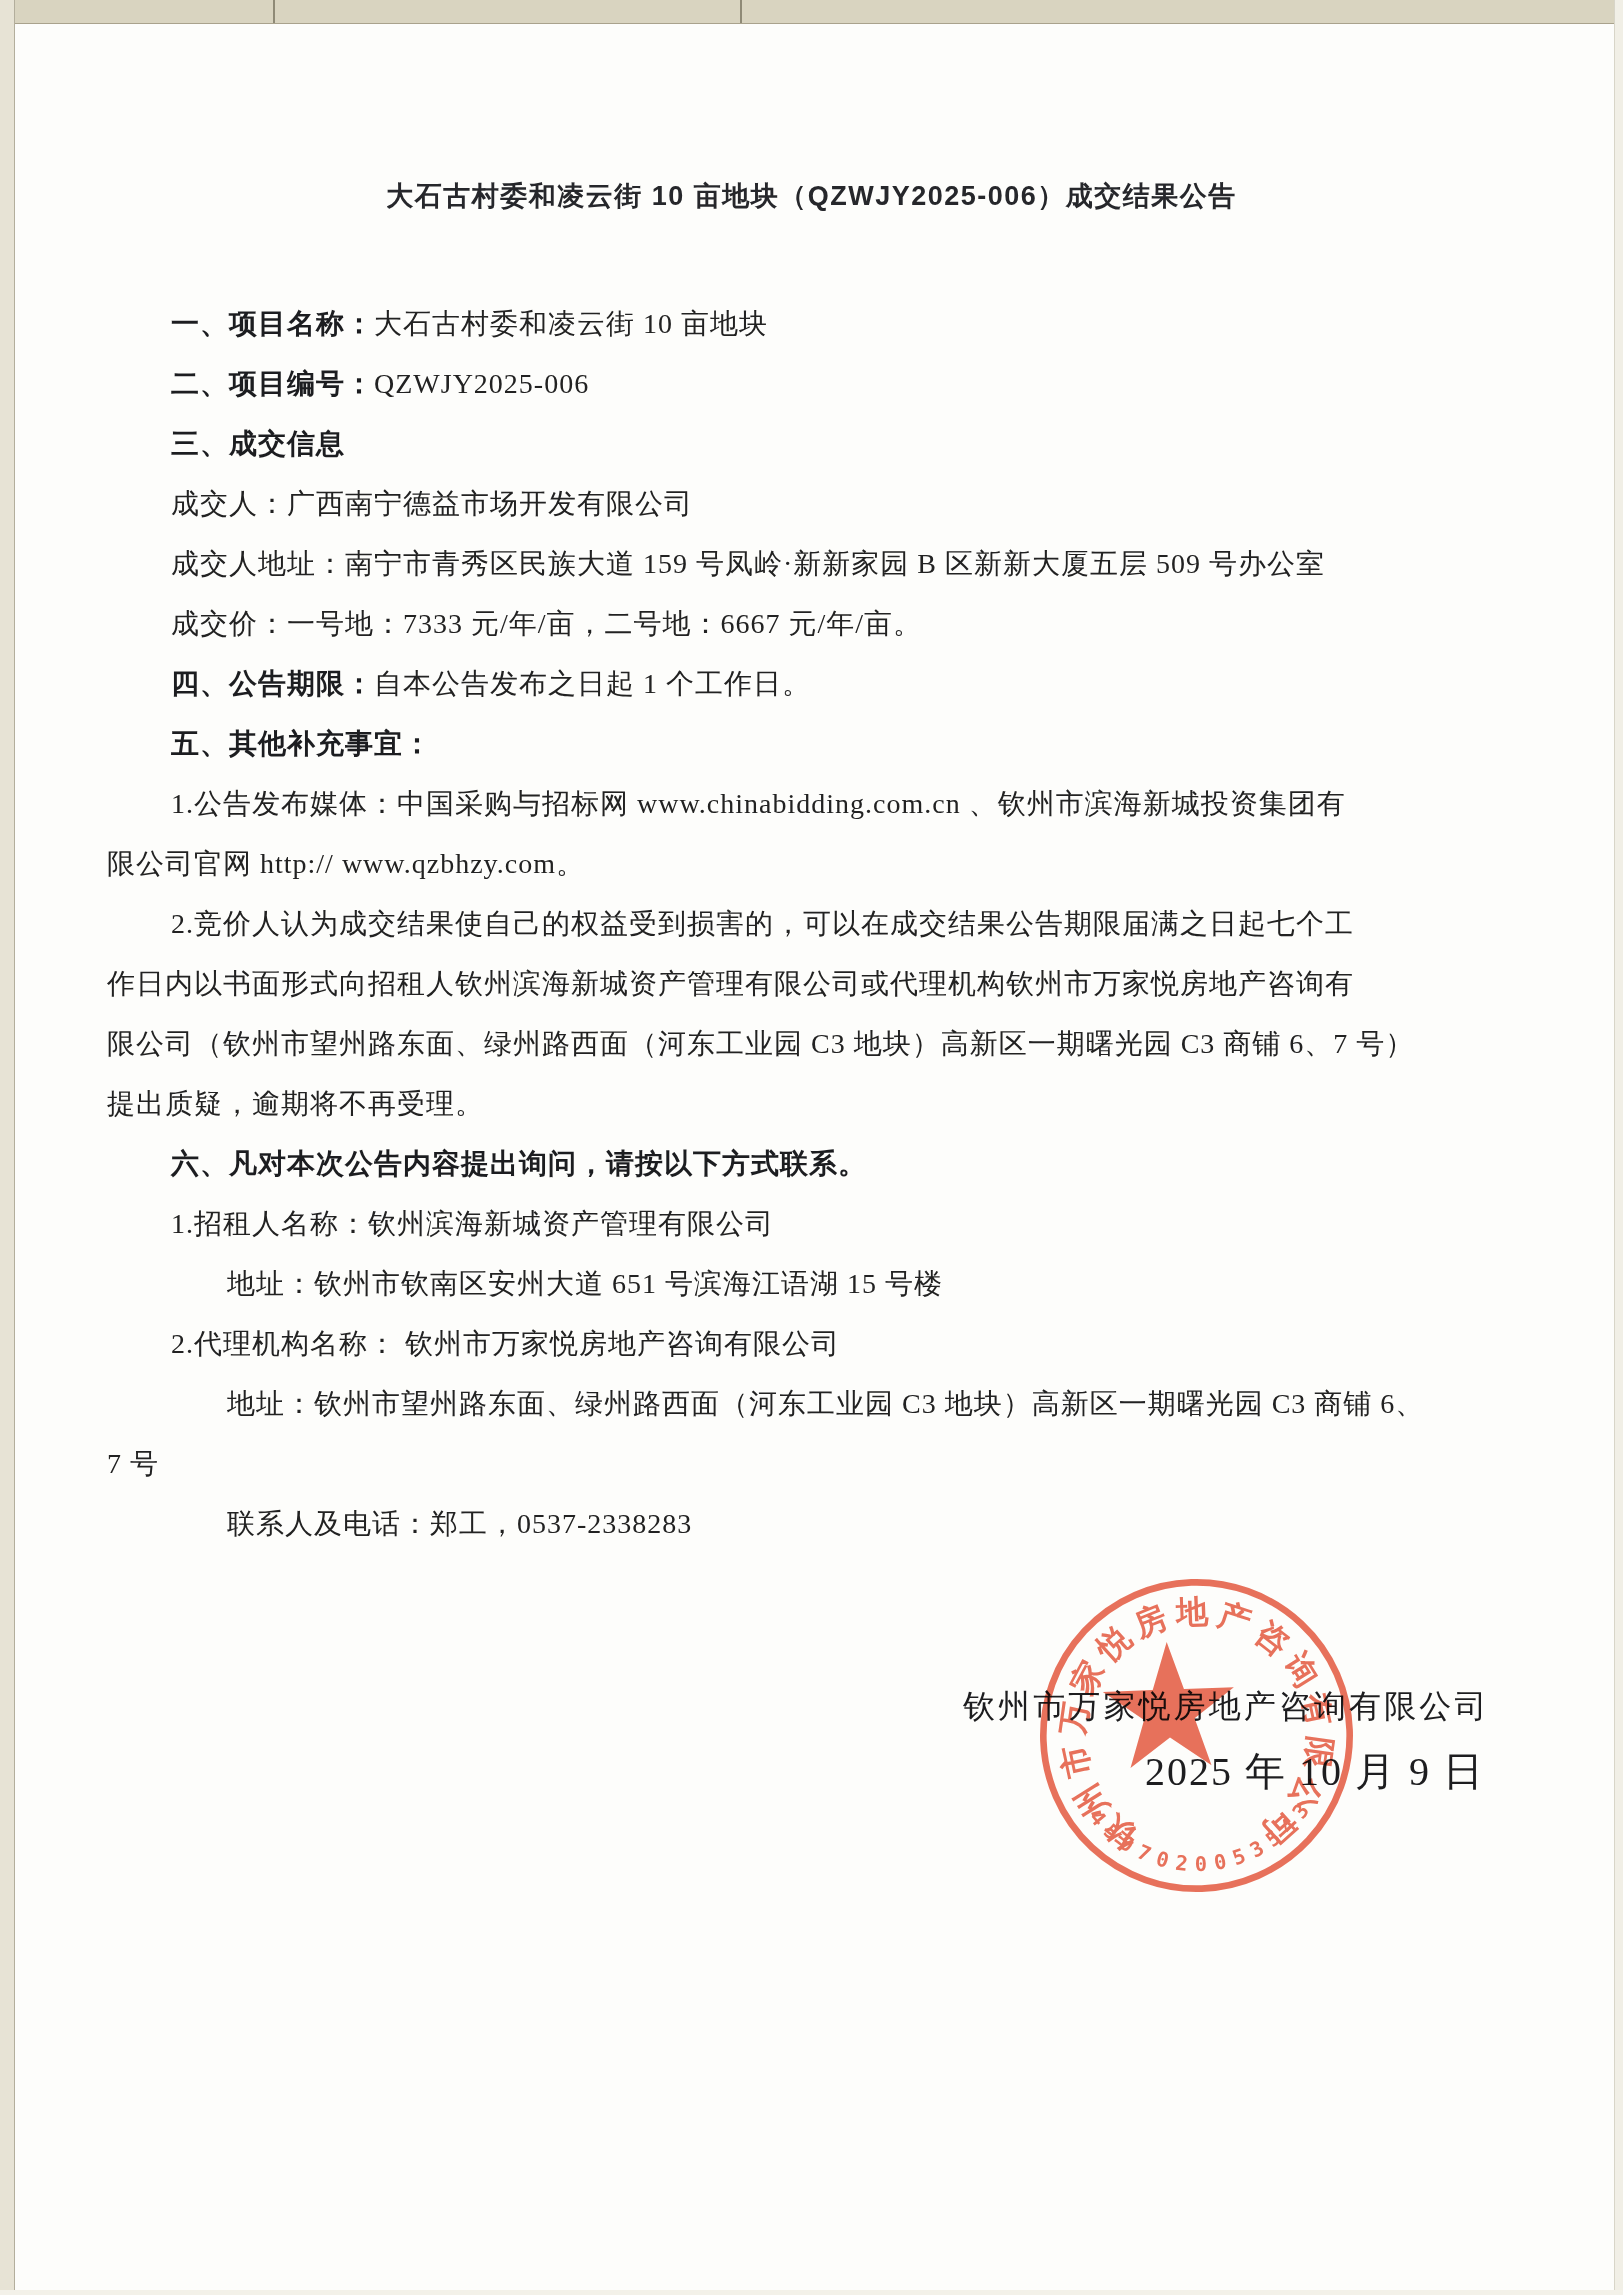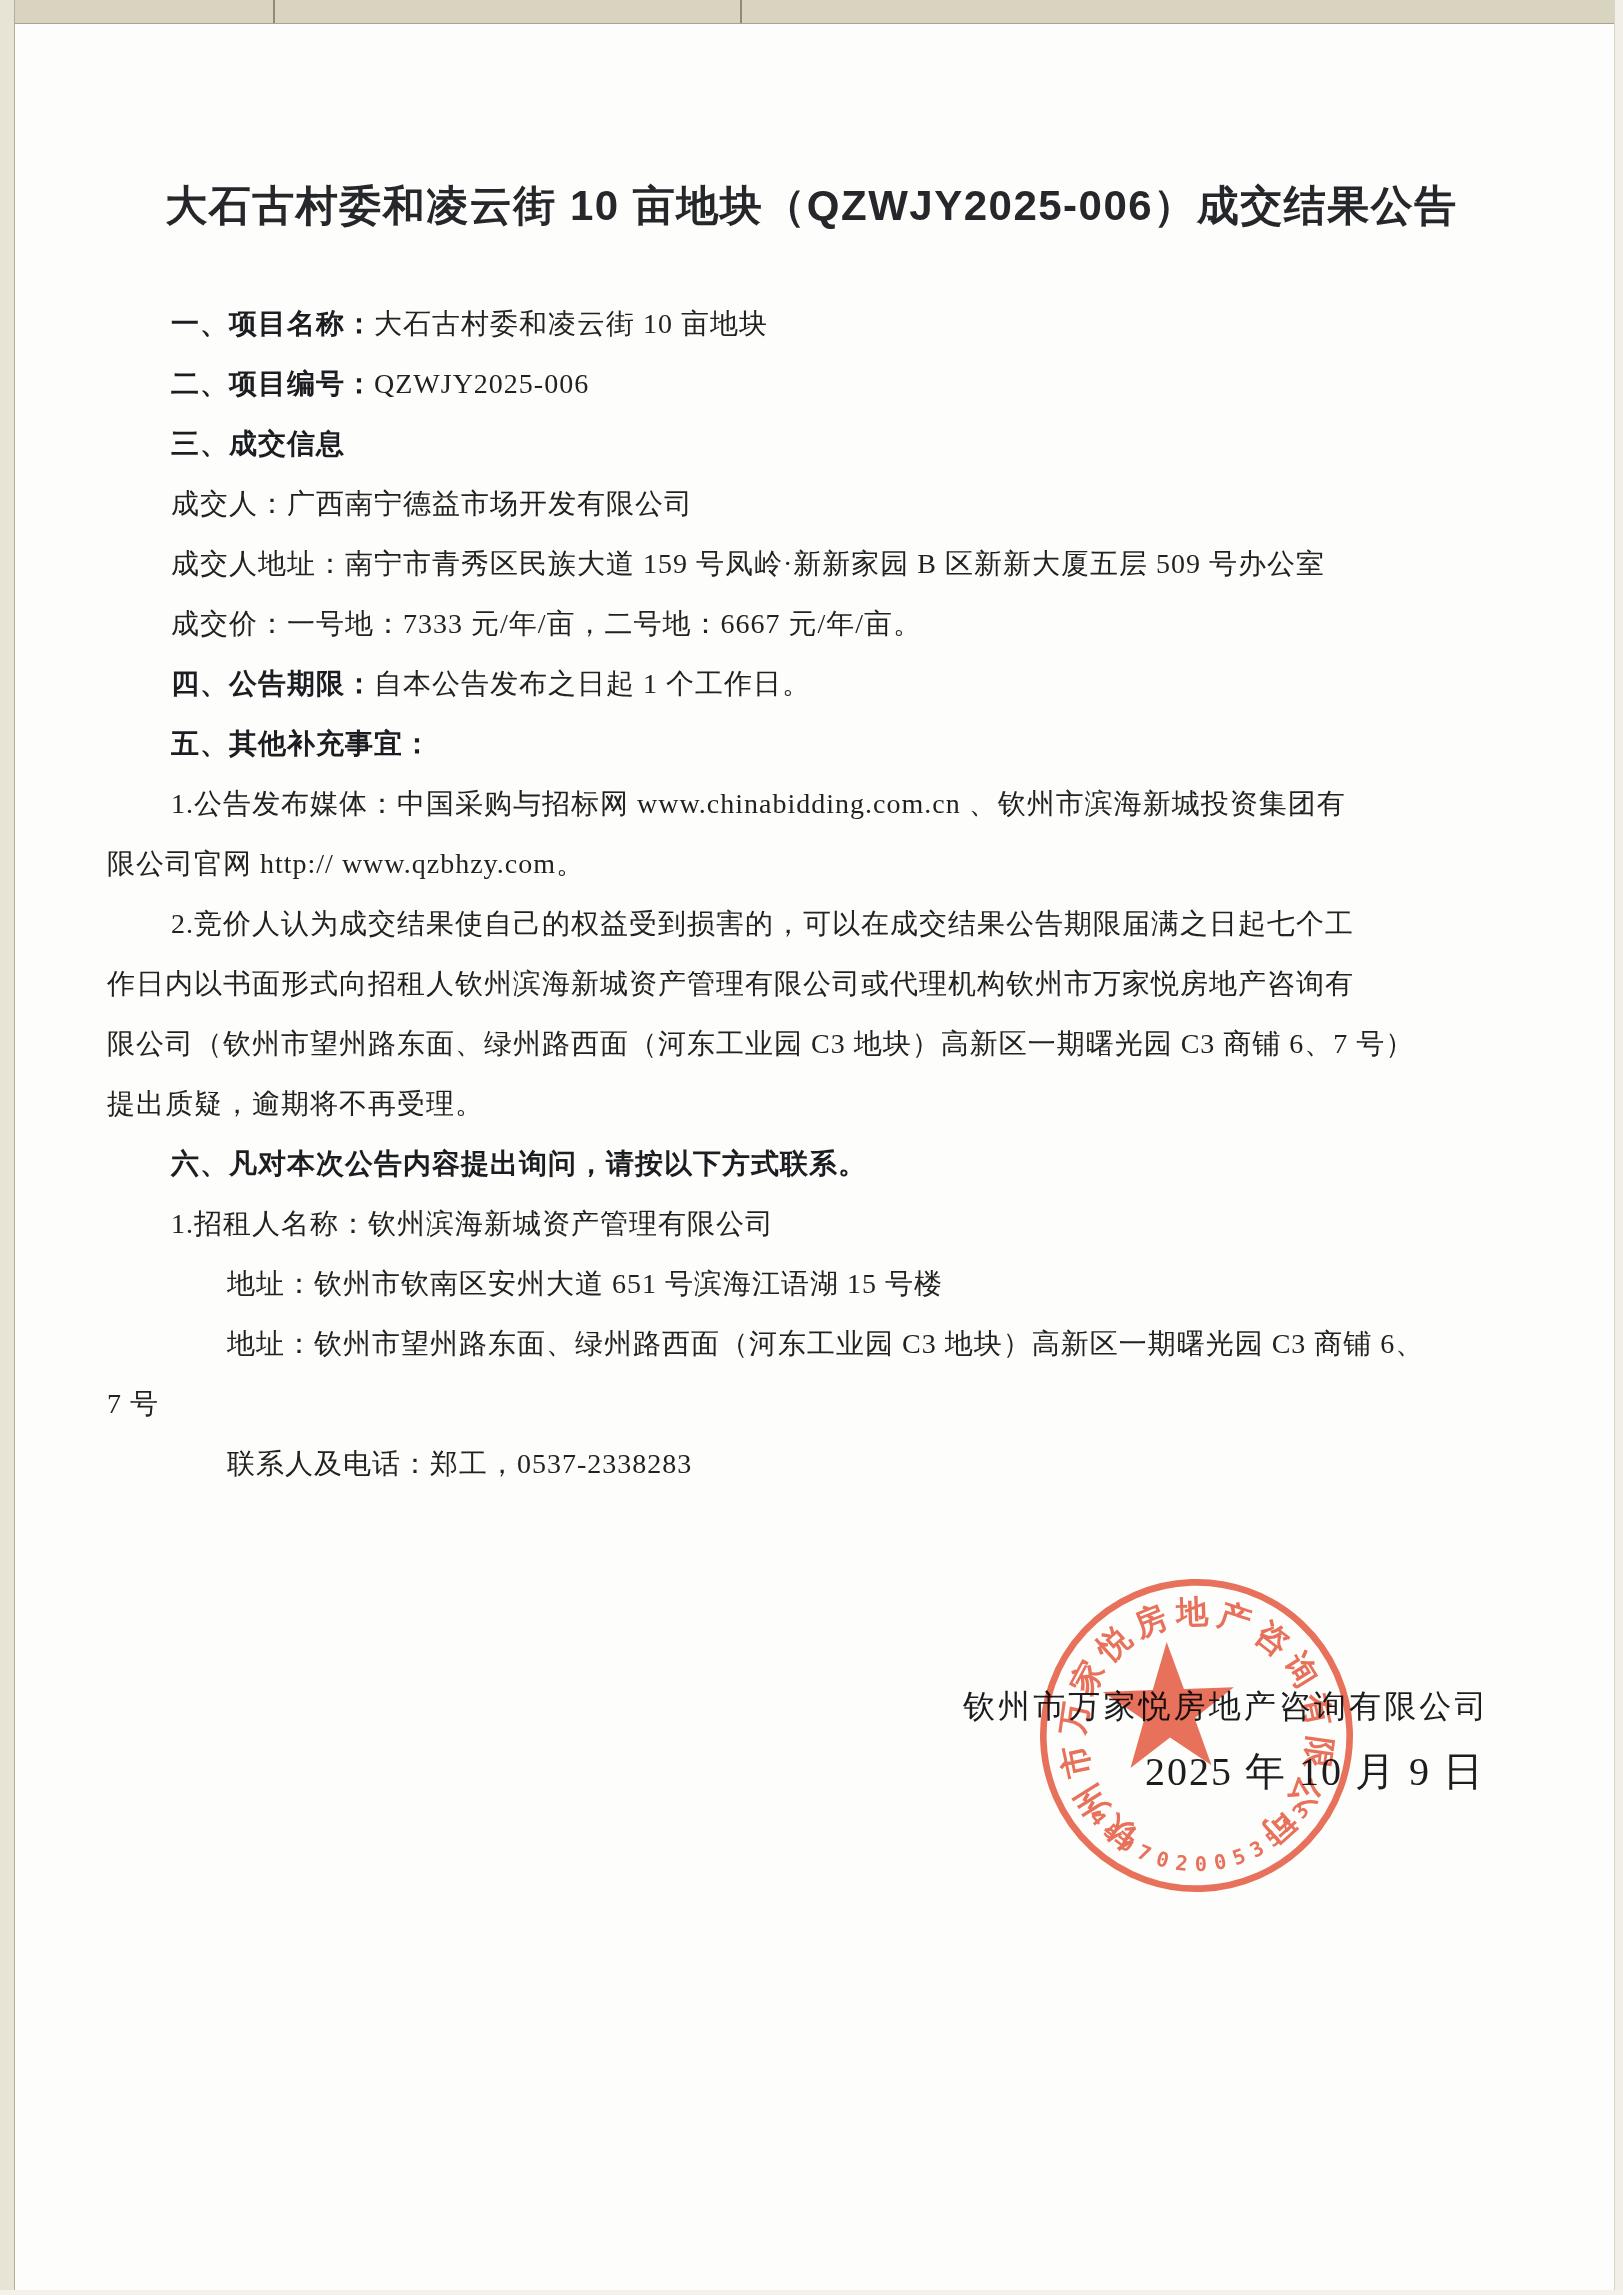--- a/index.html
+++ b/index.html
@@ -16,21 +16,21 @@
   .edge-right{position:absolute;right:0;top:0;width:8.2px;height:100%;background:#f1efe6;border-left:0.5px solid #d8d5c8;}
   .edge-bottom{position:absolute;left:0;bottom:0;width:100%;height:5.1px;background:#f3f1e9;}
   .tick{position:absolute;top:0;width:1.5px;height:22.5px;background:#8f English8a76;background:#8f8a76;}
   .tick.t1{left:273px;}
   .tick.t2{left:740px;}
   
   .title{
     position:absolute;top:178px;left:0;width:100%;
     text-align:center;
     font-family:"Liberation Sans", sans-serif;
-    font-weight:700;font-size:42px;letter-spacing:1.5px;color:#26272b;
+    font-weight:700;font-size:27px;letter-spacing:1.5px;color:#26272b;
     white-space:nowrap;
   }
   
   .lines{position:absolute;left:107px;top:294px;width:1411px;}
   .line{height:60px;line-height:60px;font-size:28px;letter-spacing:1px;white-space:nowrap;color:#222;}
   .line .lb{font-family:"Liberation Sans", sans-serif;font-weight:700;color:#1c1d20;}
   .indent2{padding-left:64px;}
   .indent4{padding-left:120px;}
   
   .sig-company{
@@ -79,20 +79,21 @@
     <div class="line indent2"><span class="lb">五、其他补充事宜：</span><span></span></div>
     <div class="line indent2"><span class="lb"></span><span>1.公告发布媒体：中国采购与招标网 www.chinabidding.com.cn 、钦州市滨海新城投资集团有</span></div>
     <div class="line"><span class="lb"></span><span>限公司官网 http:// www.qzbhzy.com。</span></div>
     <div class="line indent2"><span class="lb"></span><span>2.竞价人认为成交结果使自己的权益受到损害的，可以在成交结果公告期限届满之日起七个工</span></div>
     <div class="line"><span class="lb"></span><span>作日内以书面形式向招租人钦州滨海新城资产管理有限公司或代理机构钦州市万家悦房地产咨询有</span></div>
     <div class="line"><span class="lb"></span><span>限公司（钦州市望州路东面、绿州路西面（河东工业园 C3 地块）高新区一期曙光园 C3 商铺 6、7 号）</span></div>
     <div class="line"><span class="lb"></span><span>提出质疑，逾期将不再受理。</span></div>
     <div class="line indent2"><span class="lb">六、凡对本次公告内容提出询问，请按以下方式联系。</span><span></span></div>
     <div class="line indent2"><span class="lb"></span><span>1.招租人名称：钦州滨海新城资产管理有限公司</span></div>
     <div class="line indent4"><span class="lb"></span><span>地址：钦州市钦南区安州大道 651 号滨海江语湖 15 号楼</span></div>
+    <div class="line indent2"><span class="lb"></span><span>2.代理机构名称： 钦州市万家悦房地产咨询有限公司</span></div>
     <div class="line indent4"><span class="lb"></span><span>地址：钦州市望州路东面、绿州路西面（河东工业园 C3 地块）高新区一期曙光园 C3 商铺 6、</span></div>
     <div class="line"><span class="lb"></span><span>7 号</span></div>
     <div class="line indent4"><span class="lb"></span><span>联系人及电话：郑工，0537-2338283</span></div>
   </div>
 
   <div class="sig-company">钦州市万家悦房地产咨询有限公司</div>
   <div class="sig-date">2025 年 10 月 9 日</div>
 
   <svg class="stamp" id="company-seal" viewBox="-330 -330 660 660" style="color: rgb(231, 99, 74);">
     <circle class="ring" r="300"></circle>

